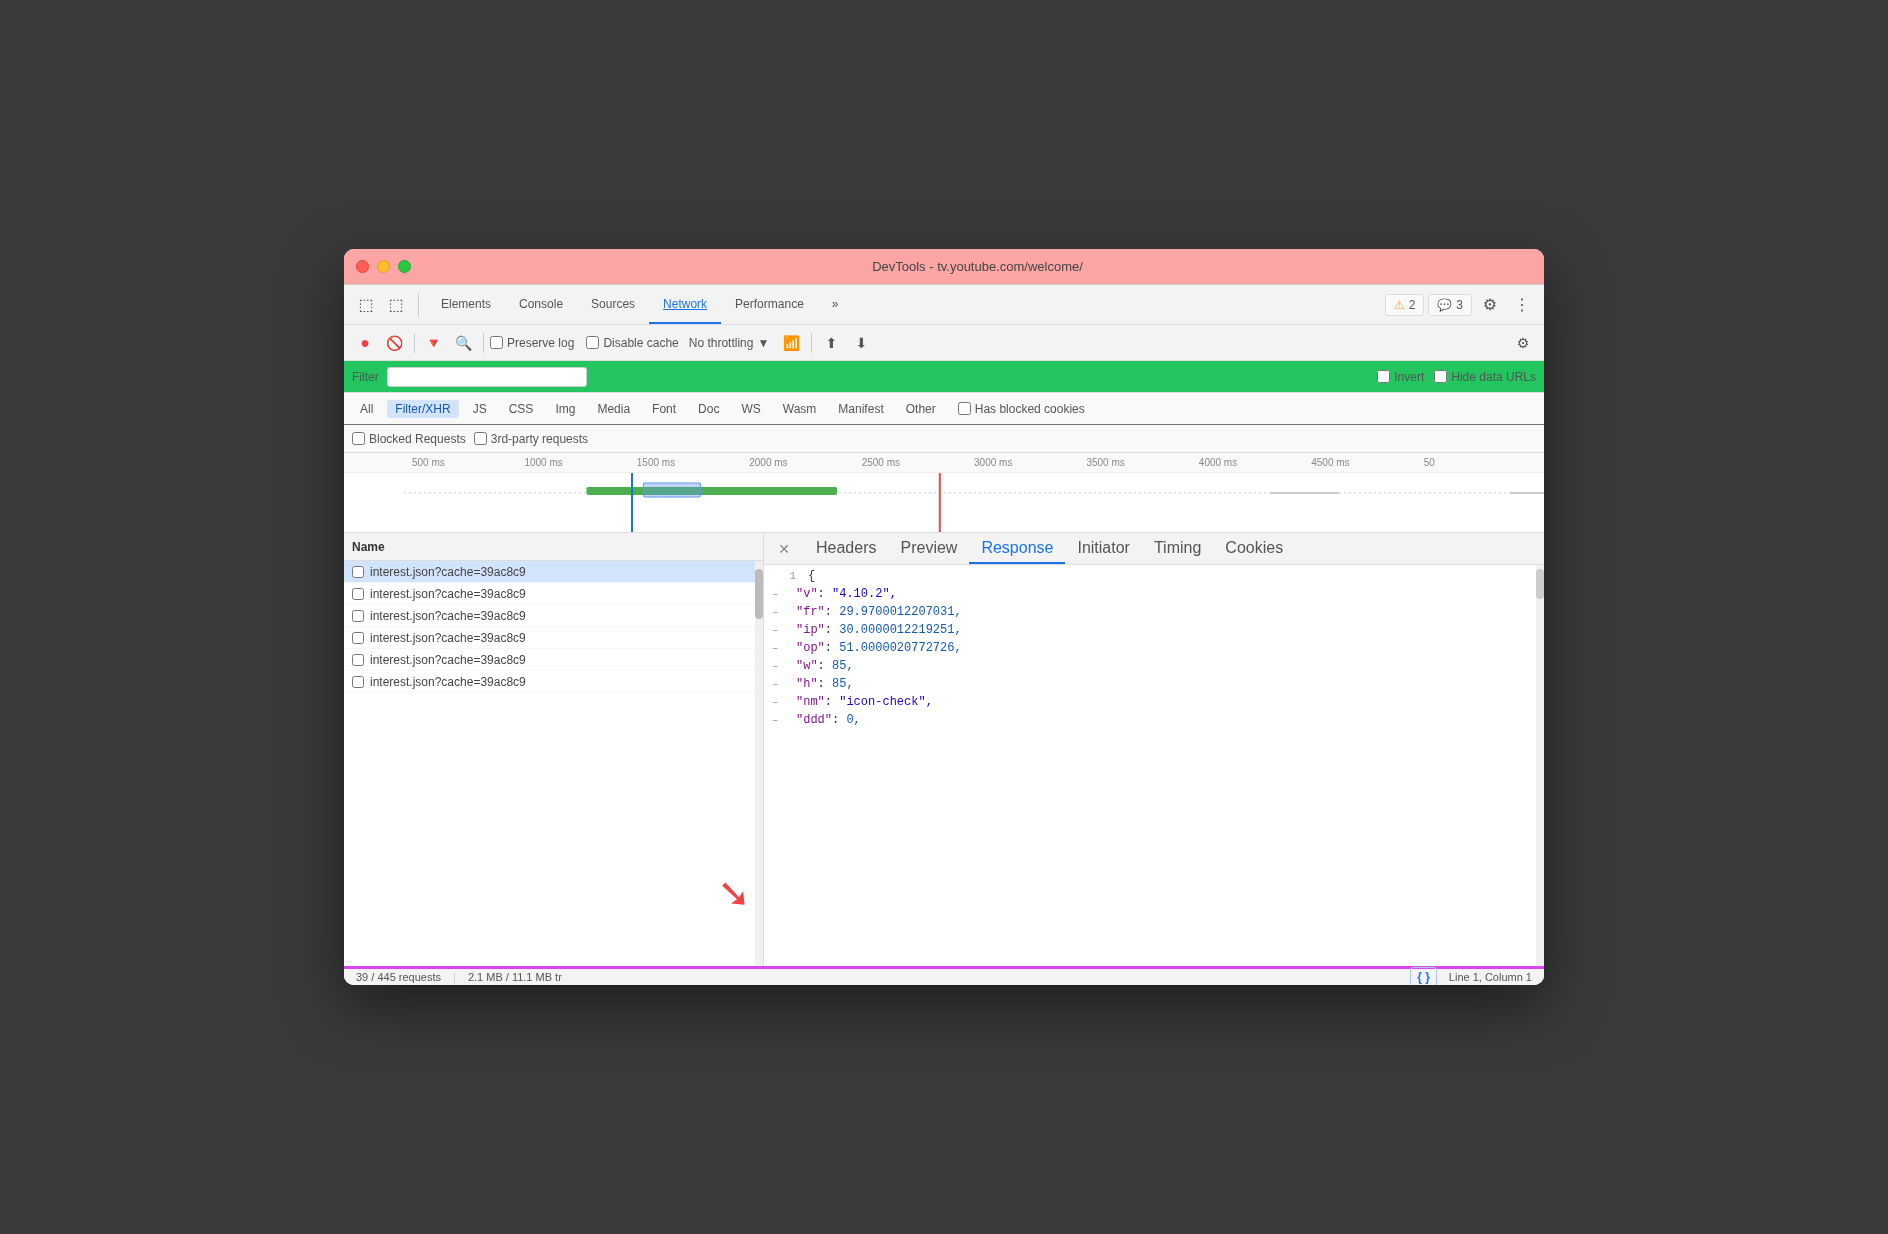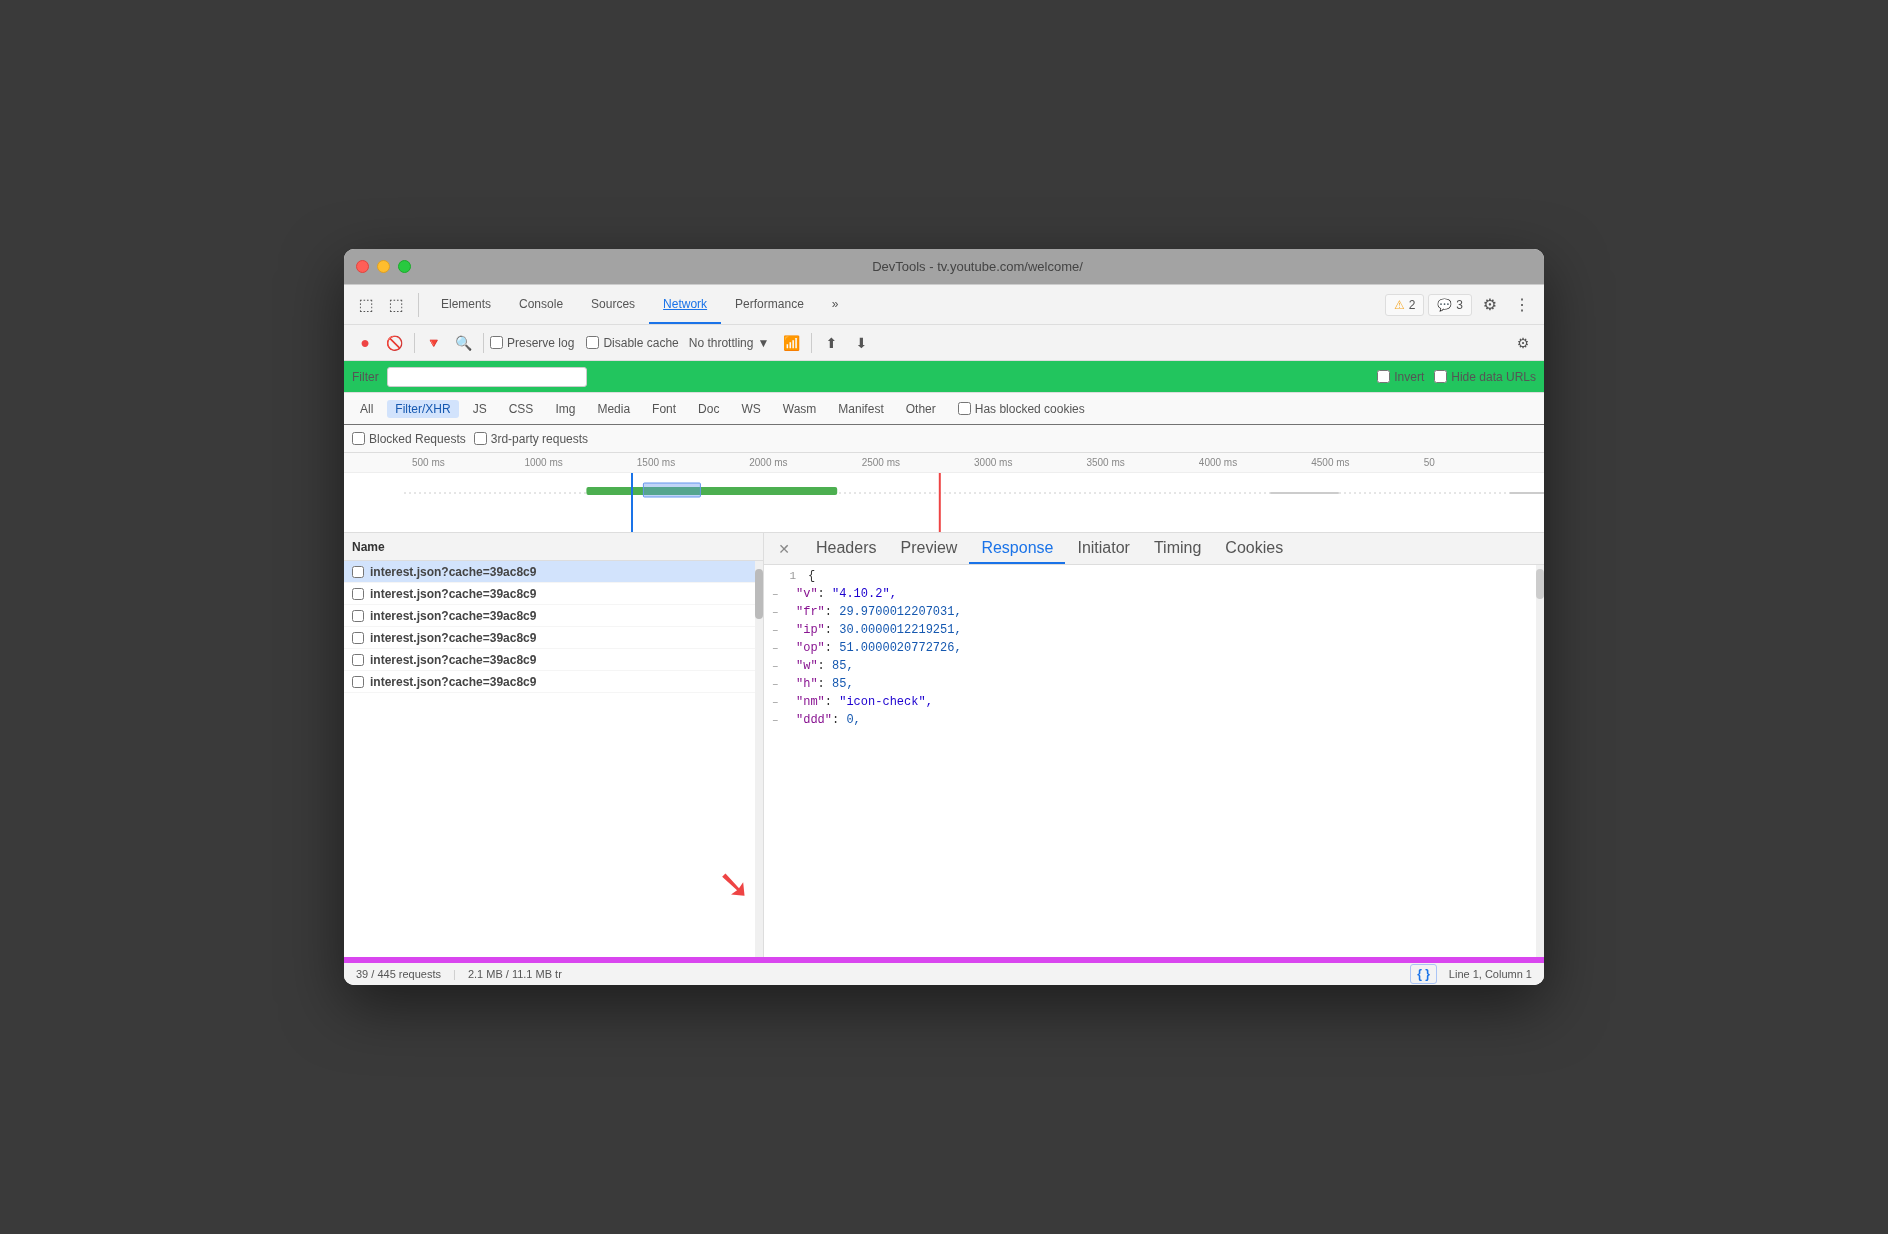--- a/index.html
+++ b/index.html
@@ -12,21 +12,21 @@
       font-family: -apple-system, BlinkMacSystemFont, 'Helvetica Neue', Arial, sans-serif;
     }
     .window {
       width: 1200px;
       background: #f0f0f0;
       border-radius: 10px;
       overflow: hidden;
       box-shadow: 0 20px 60px rgba(0,0,0,0.5);
     }
     .titlebar {
-      background: #a3a3a3;
+      background: #fca5a5;
       height: 36px;
       display: flex;
       align-items: center;
       padding: 0 12px;
       border-bottom: 1px solid #ccc;
     }
     .traffic-lights {
       display: flex;
       gap: 8px;
       margin-right: 12px;
@@ -275,21 +275,21 @@
       height: 22px;
       padding: 0 8px;
       font-size: 12px;
       color: #444;
       border-bottom: 1px solid #f5f5f5;
       cursor: pointer;
       gap: 6px;
     }
     .request-item.selected { background: #d2e3fc; }
     .request-item input[type="checkbox"] { width: 12px; height: 12px; cursor: pointer; }
-    .request-item-name { font-size: 12px; color: #444; font-weight: bold; }
+    .request-item-name { font-size: 12px; color: #444; }
     
     .response-panel {
       flex: 1;
       display: flex;
       flex-direction: column;
       overflow: hidden;
     }
     .response-tabs {
       display: flex;
       align-items: center;
@@ -347,23 +347,23 @@
       margin-right: 12px;
       font-size: 11px;
       user-select: none;
     }
     .code-key { color: #881391; }
     .code-str { color: #1c00cf; }
     .code-num { color: #1558b0; }
     .code-plain { color: #333; }
     
     .status-bar {
-      height: 28px;
+      height: 19px;
       background: #f3f3f3;
-      border-top: 6px solid #d946ef;
+      border-top: 3px solid #d946ef;
       display: flex;
       align-items: center;
       padding: 0 12px;
       font-size: 11px;
       color: #555;
       gap: 12px;
     }
     .status-sep { color: #ccc; }
     .status-format-btn {
       display: flex; align-items: center; gap: 4px;

